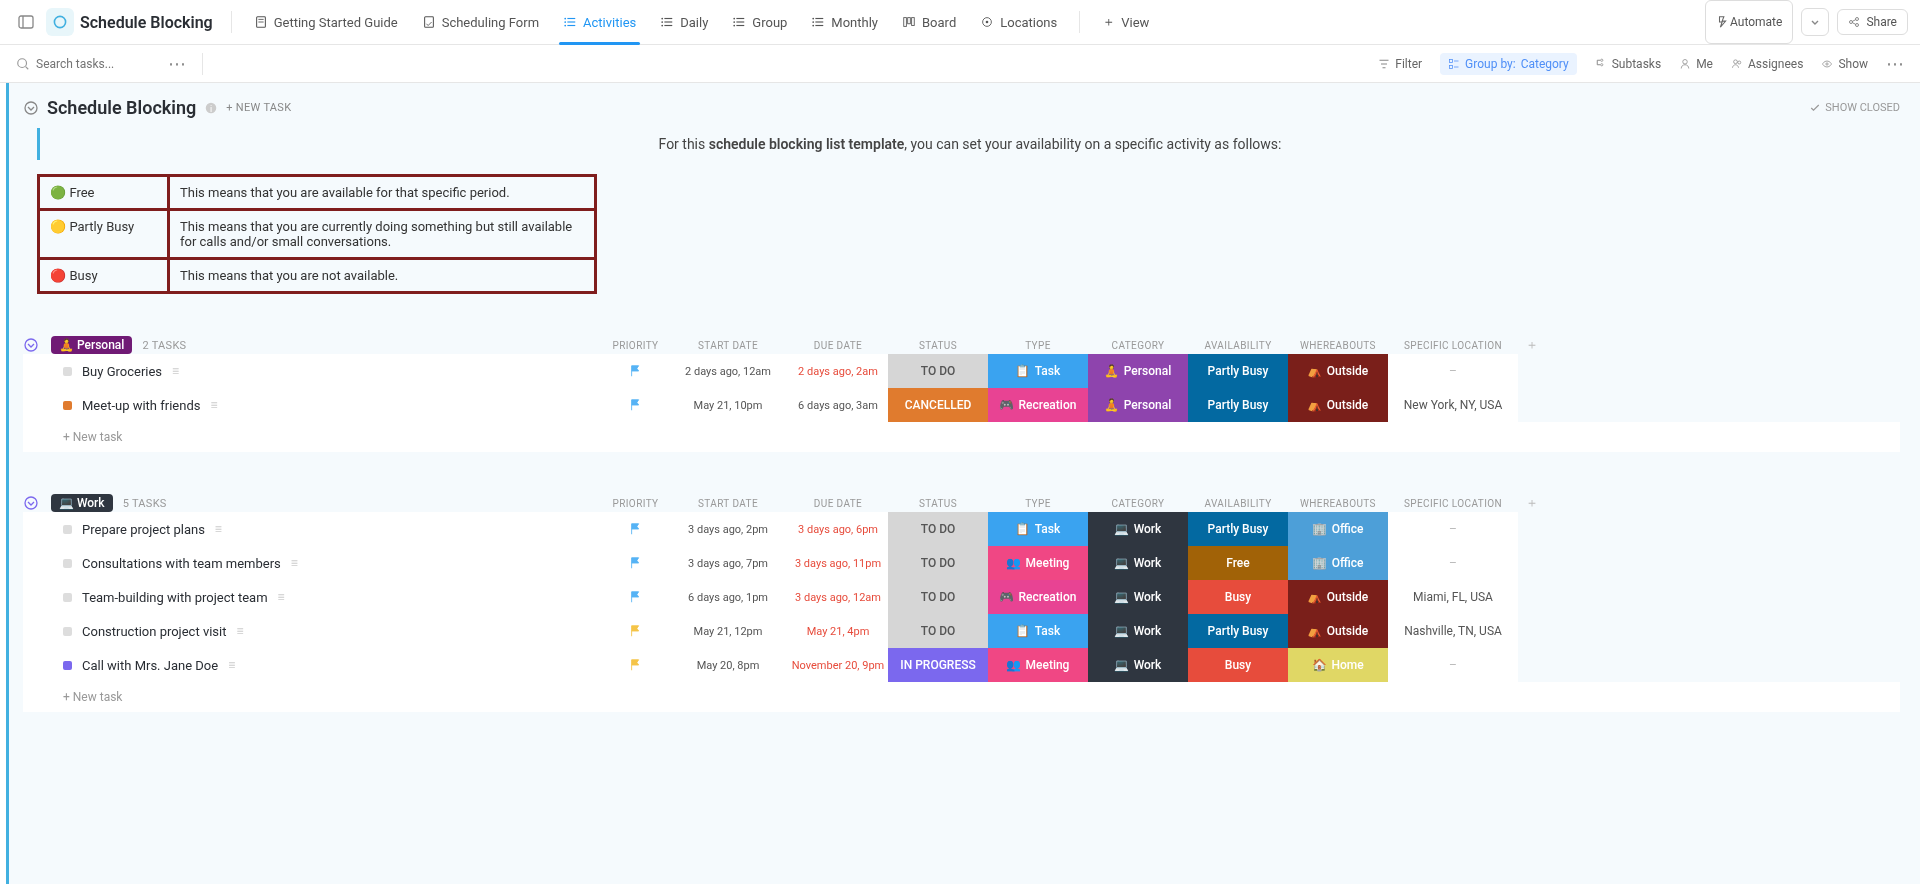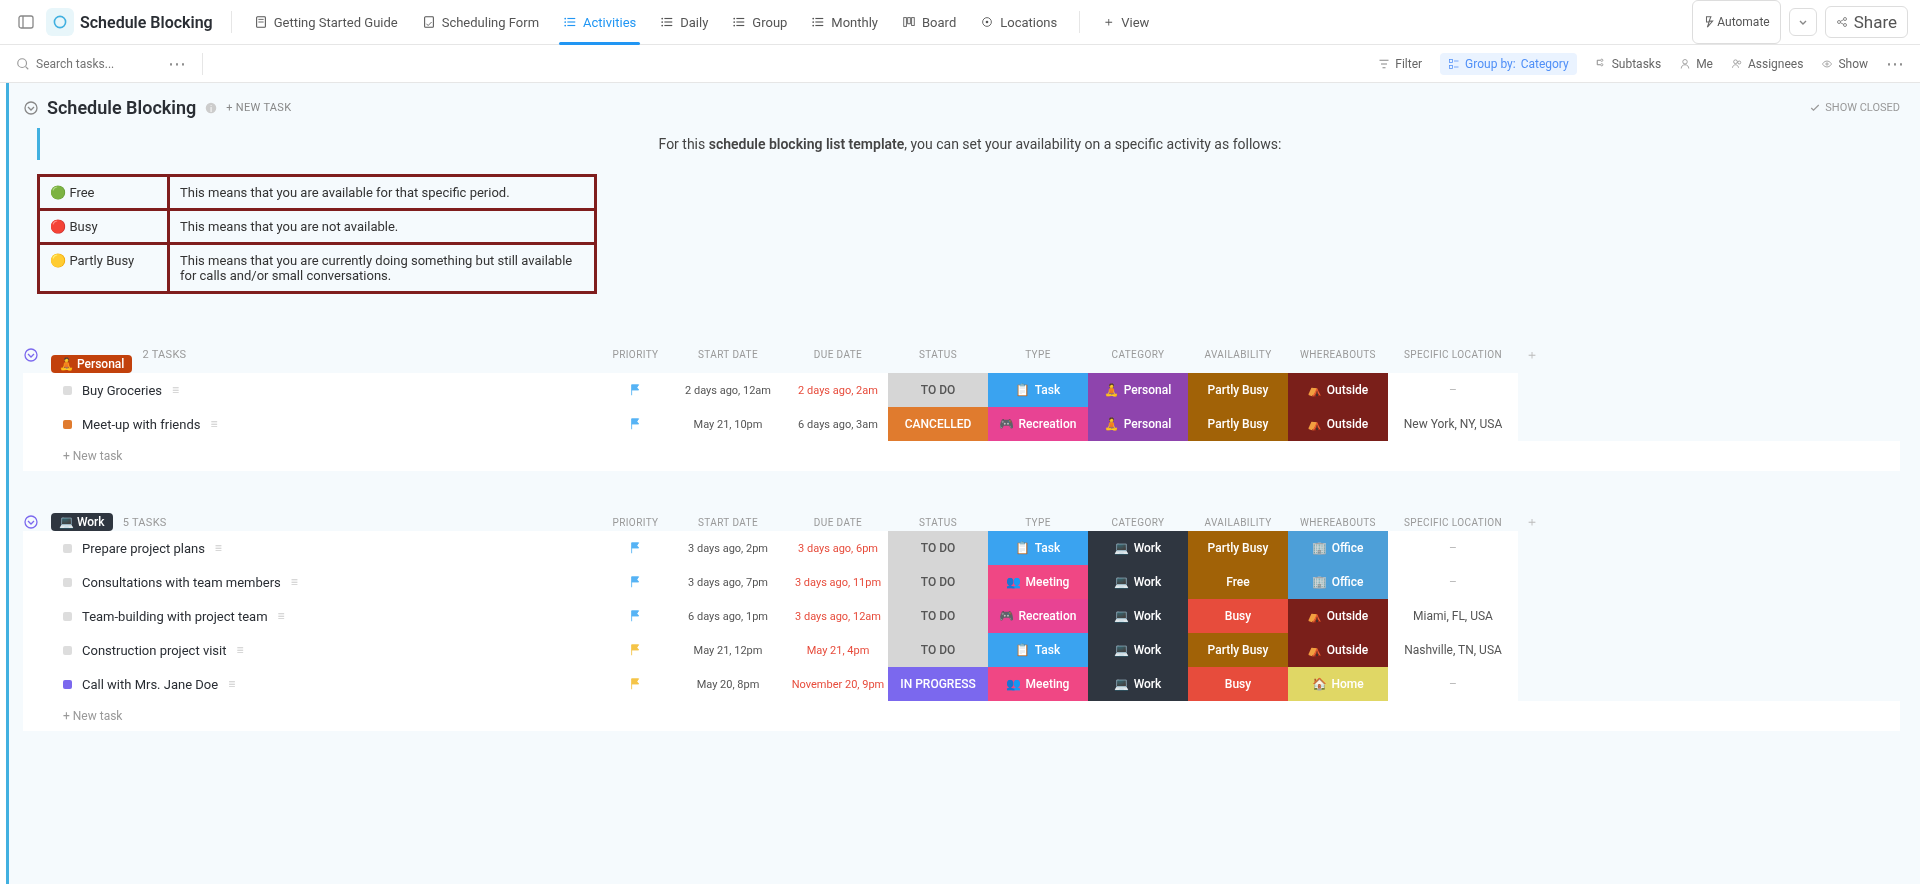--- a/index.html
+++ b/index.html
@@ -14,21 +14,21 @@
 .circle-icon svg{width:16px;height:16px;}
 .doc-title{font-size:16px;font-weight:600;color:#2a2e34;margin-right:8px;}
 .divider{width:1px;height:22px;background:#e6e6e6;margin:0 4px;}
 .tab{display:flex;align-items:center;gap:6px;padding:0 12px;height:45px;cursor:pointer;color:#555;font-size:13px;position:relative;}
 .tab.active{color:#2196f3;}
 .tab.active::after{content:"";position:absolute;bottom:0;left:8px;right:8px;height:3px;background:#2196f3;border-radius:2px;}
 .tab-icon{width:14px;height:14px;display:flex;align-items:center;justify-content:center;}
 .header-right{margin-left:auto;display:flex;align-items:center;gap:8px;}
 .automate-btn{display:flex;align-items:center;gap:0;border:1px solid #ddd;border-radius:6px;padding:14px 10px;cursor:pointer;font-size:12px;color:#555;}
 .automate-split{display:flex;align-items:center;justify-content:center;border:1px solid #ddd;border-radius:6px;width:28px;height:28px;cursor:pointer;color:#888;}
-.share-btn{display:flex;align-items:center;gap:6px;border:1px solid #ddd;border-radius:6px;padding:5px 10px;cursor:pointer;font-size:17px;color:#555;}
+.share-btn{display:flex;align-items:center;gap:6px;border:1px solid #ddd;border-radius:6px;padding:5px 10px;cursor:pointer;font-size:12px;color:#555;}
 
 
 .toolbar{display:flex;align-items:center;height:38px;border-bottom:1px solid #e6e6e6;padding:0 16px;gap:12px;}
 .search-box{display:flex;align-items:center;gap:6px;color:#aaa;}
 .search-box input{border:none;outline:none;font-size:12px;width:120px;}
 .toolbar-right{margin-left:auto;display:flex;align-items:center;gap:18px;}
 .pill{display:flex;align-items:center;gap:5px;font-size:12px;color:#666;cursor:pointer;}
 .pill-active{background:#eaf3ff;color:#4f8ff7;padding:4px 8px;border-radius:4px;}
 .pill-active .pill-value{color:#4f8ff7;}
 .more-dots{font-size:18px;color:#888;cursor:pointer;}
@@ -43,21 +43,21 @@
 
 .desc-block{border-left:3px solid #41b0e0;padding:8px 12px;margin:10px 0 14px 14px;background:#f5fafd;font-size:14px;color:#444;text-align:center;}
 .desc-block b{font-weight:600;}
 
 .legend-table{border-collapse:collapse;margin-left:14px;max-width:560px;}
 .legend-table td{border:3px solid #7f1d1d;padding:8px 10px;font-size:13px;vertical-align:top;background:#f5fafd;}
 
 
 .group{margin-top:42px;}
 .group-badge{padding:2px 8px;border-radius:4px;font-size:12px;display:inline-flex;align-items:center;gap:4px;color:#fff;font-weight:500;}
-.group-badge.personal{background:#c2410c;margin-top:19px;}
+.group-badge.personal{background:#701a75;}
 .group-badge.work{background:#2f3640;}
 .task-count{color:#999;font-size:11px;letter-spacing:.3px;}
 .col-head{font-size:10px;letter-spacing:.4px;color:#999;text-align:center;padding:0 4px;}
 
 
 .task-row{display:grid;grid-template-columns:580px 65px 120px 100px 100px 100px 100px 100px 100px 130px 28px;align-items:stretch;height:34px;font-size:12px;}
 .task-name-cell{display:flex;align-items:center;gap:10px;padding-left:40px;background:#fff;}
 .task-status-dot{width:9px;height:9px;border-radius:2px;}
 .task-name{color:#2a2e34;font-size:13px;}
 .task-menu{color:#ccc;cursor:pointer;}
@@ -67,21 +67,21 @@
 
 .badge{display:flex;align-items:center;justify-content:center;width:100%;height:100%;color:#fff;font-size:12px;font-weight:500;}
 .badge.todo{background:#d6d6d6;color:#555;}
 .badge.cancelled{background:#e07b2e;}
 .badge.inprogress{background:#7b68ee;}
 .badge.task{background:#3aa3f0;}
 .badge.recreation{background:#e84393;}
 .badge.meeting{background:#f04784;}
 .badge.personal-cat{background:#8e44ad;}
 .badge.work-cat{background:#2f3640;}
-.badge.partly-busy{background:#a16207;}
+.badge.partly-busy{background:#0369a1;}
 .badge.free{background:#a16207;}
 .badge.busy{background:#e74c3c;}
 .badge.outside{background:#7a1f1a;}
 .badge.office{background:#4d9fd8;}
 .badge.home{background:#e0d765;}
 .badge-emoji{margin-right:4px;}
 
 .spec-location{color:#555;font-size:12px;white-space:nowrap;}
 .spec-empty{color:#bbb;}
 
@@ -320,26 +320,26 @@
       <span>For this </span><b>schedule blocking list template</b><span>, you can set your availability on a specific activity as follows:</span>
     </div>
 
     <table class="legend-table">
       <tbody id="legend-body">
           <tr>
             <td style="width:130px">🟢 Free</td>
             <td>This means that you are available for that specific period.</td>
           </tr>
           <tr>
+            <td style="width:130px">🟡 Partly Busy</td>
+            <td>This means that you are currently doing something but still available for calls and/or small conversations.</td>
+          </tr>
+          <tr>
             <td style="width:130px">🔴 Busy</td>
             <td>This means that you are not available.</td>
-          </tr>
-          <tr>
-            <td style="width:130px">🟡 Partly Busy</td>
-            <td>This means that you are currently doing something but still available for calls and/or small conversations.</td>
           </tr>
         </tbody>
     </table>
 
     <div id="groups-container">
         <div class="group">
           <div class="group-header-row">
             <div style="color:#7b68ee">
               <svg width="16" height="16" viewBox="0 0 16 16">
                 <circle cx="8" cy="8" r="6" fill="none" stroke="currentColor" stroke-width="1.3"></circle>

